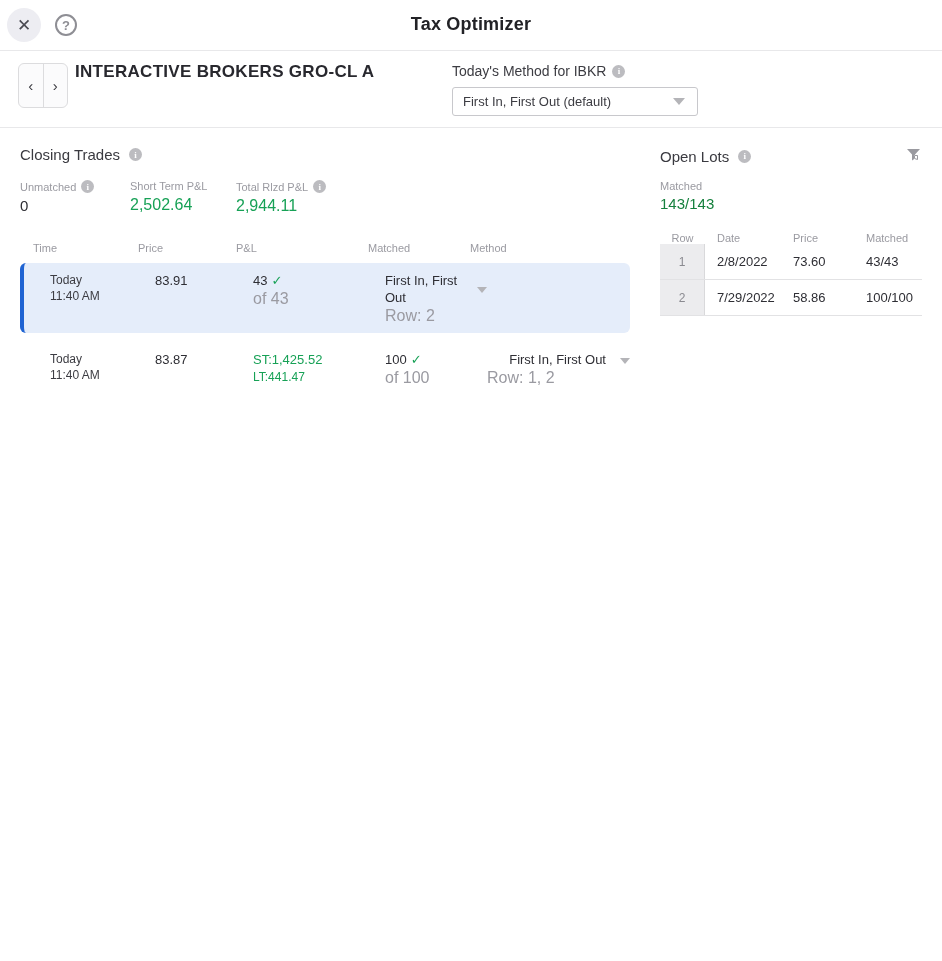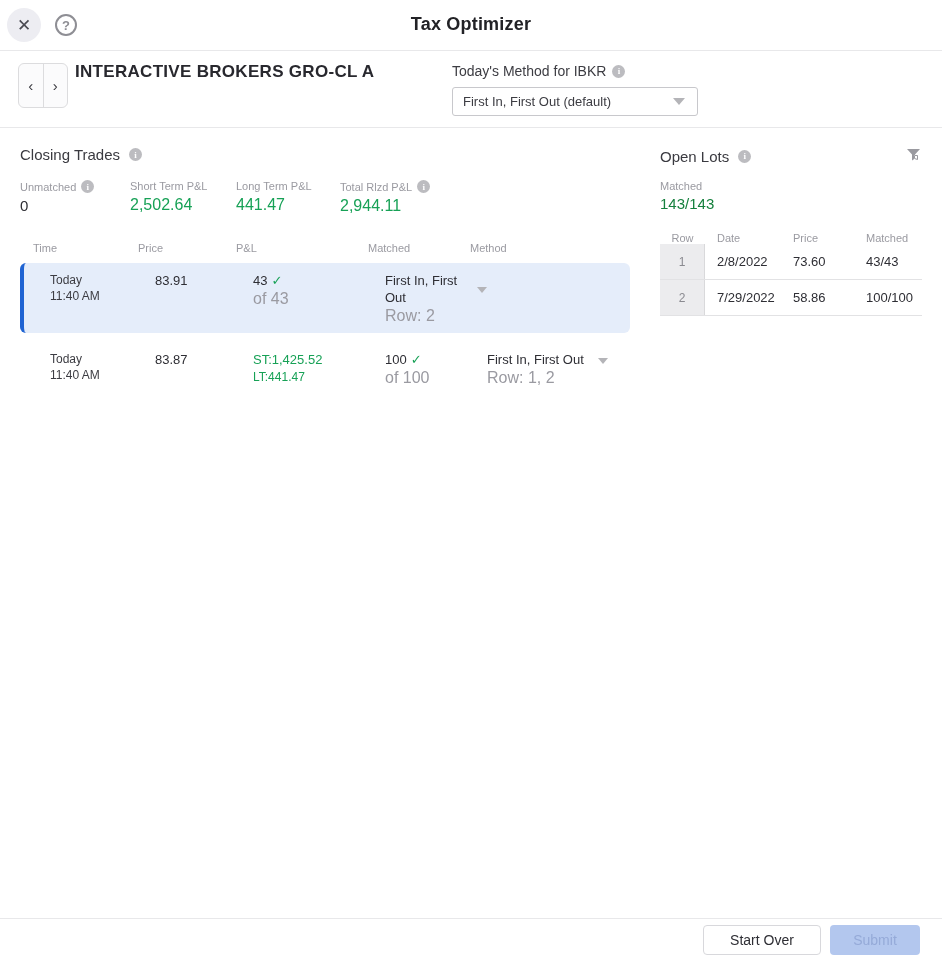--- a/index.html
+++ b/index.html
@@ -61,21 +61,21 @@
     align-items:start; cursor:pointer; }
   .ct-row.selected { background:#e5edfa; border-left-color:#1f63d2; }
   .cell-main { font-size:13px; color:#2e2e34; line-height:17px; }
   .cell-sub { font-size:16px; color:#9a9aa1; line-height:17px; margin-top:1px; }
   .cell-time { font-size:12px; color:#3c3c42; line-height:16px; }
   .pl-st { font-size:13px; color:#17a156; line-height:17px; }
   .pl-lt { font-size:12px; line-height:17px; margin-top:1px; }
   .pl-lt.lt-gray { color:#9a9aa1; }
   .pl-lt.lt-green { color:#17a156; }
   .check-icon { color:#17a156; font-size:13px; margin-left:4px; }
-  .method-cell-top { display:flex; align-items:center; gap:14px; }
+  .method-cell-top { display:flex; align-items:center; gap:14px;justify-content:flex-end; }
   .method-cell-top .tri-down { margin-top:2px; }
 
   
   .openlots { position:absolute; left:660px; top:128px; width:262px; }
   .ol-head { display:flex; align-items:center; }
   .ol-head .section-title-row { flex:1; }
   .filter-btn { margin-top:18px; background:none; border:none; cursor:pointer; padding:0; }
   .ol-matched-label { margin-top:14px; font-size:11px; color:#9a9aa1; }
   .ol-matched-value { margin-top:3px; font-size:15px; color:#15803d; }
   .ol-grid { display:grid; grid-template-columns:45px 76px 73px 1fr; }
@@ -154,26 +154,20 @@
             </span>
           </div>
         <div class="stat-value dark">0</div>
       </div>
       <div class="stat w1">
         <div class="stat-label">
             <span>Short Term P&amp;L</span>
           </div>
         <div class="stat-value green">2,502.64</div>
       </div>
-      <div class="stat w2">
-        <div class="stat-label">
-            <span>Long Term P&amp;L</span>
-          </div>
-        <div class="stat-value green">441.47</div>
-      </div>
       <div class="stat">
         <div class="stat-label">
             <span>Total Rlzd P&amp;L</span>
           <span class="info-icon">
               <span>i</span>
             </span>
           </div>
         <div class="stat-value green">2,944.11</div>
       </div>
     </div>
@@ -262,18 +256,14 @@
       <div class="ol-cell">43/43</div>
     </div>
     <div class="ol-grid ol-row">
       <div class="ol-rownum">2</div>
       <div class="ol-cell">7/29/2022</div>
       <div class="ol-cell">58.86</div>
       <div class="ol-cell">100/100</div>
     </div>
   </div>
 
-  <div class="footer">
-    <button class="btn btn-startover">Start Over</button>
-    <button class="btn btn-submit">Submit</button>
-  </div>
 
 </div>
 
 </body></html>

